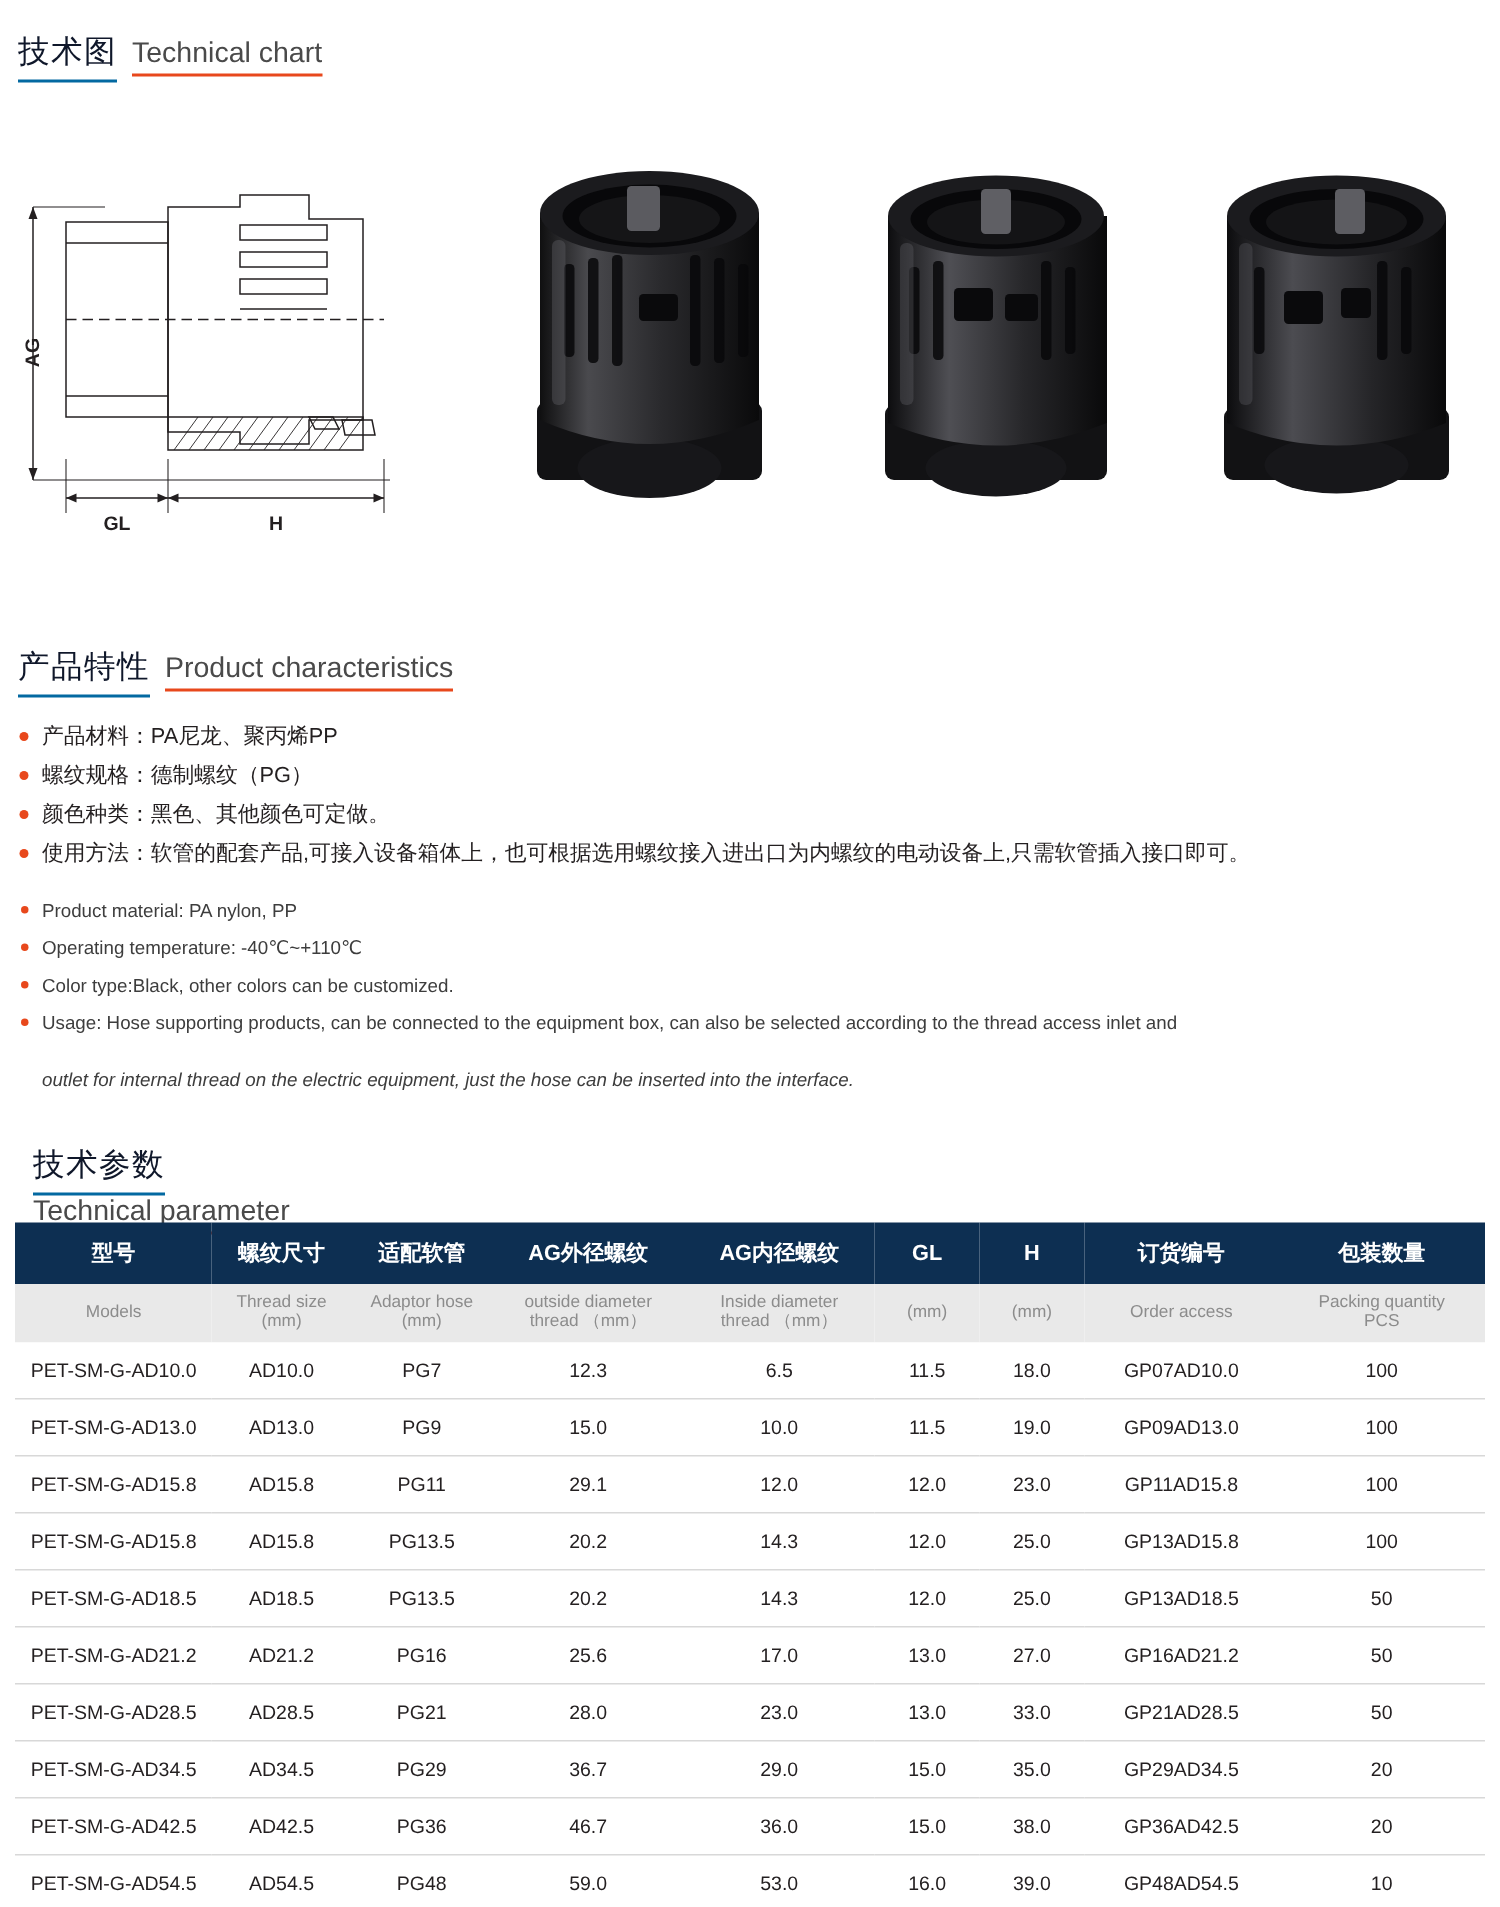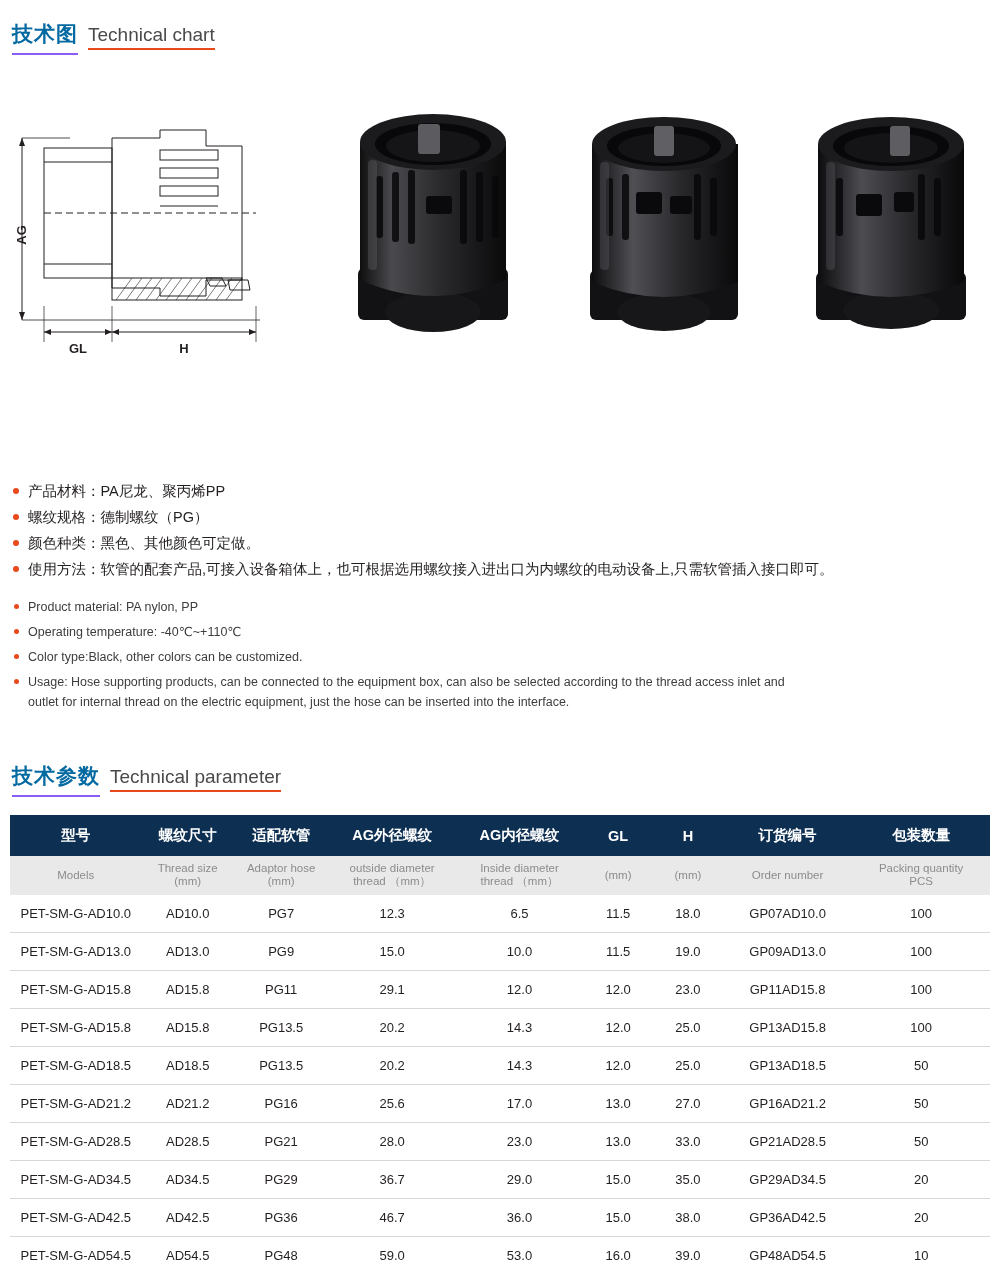--- a/index.html
+++ b/index.html
@@ -14,25 +14,25 @@
 
   
   .section-head {
     position: absolute;
     display: flex;
     align-items: baseline;
     white-space: nowrap;
   }
   .section-head .cn {
     font-size: 21px;
-    font-weight: bold;
-    color: #0369a1;
+    font-weight: normal;
+    color: #0f172a;
     letter-spacing: 1px;
     padding-bottom: 5px;
-    border-bottom: 2px solid #8b5cf6;
+    border-bottom: 2px solid #0369a1;
   }
   .section-head .en {
     font-size: 19px;
     color: #4a4a4a;
     margin-left: 10px;
     padding-bottom: 2px;
     border-bottom: 2px solid #e8481c;
     font-weight: 400;
   }
 
@@ -73,21 +73,21 @@
     margin-bottom: 7px;
   }
   .char-en li::before {
     content: "";
     position: absolute;
     left: 2px; top: 6px;
     width: 5px; height: 5px;
     border-radius: 50%;
     background: #e8481c;
   }
-  .char-en li .cont { display: block; margin-top: 2px; }
+  .char-en li .cont { display: block; margin-top: 20px; font-style: italic; }
 
   
   .table-wrap { position: absolute; left: 10px; top: 815px; width: 980px; }
   table { border-collapse: collapse; width: 980px; table-layout: fixed; }
   thead th {
     background: #0d2f52;
     color: #ffffff;
     font-size: 14.5px;
     font-weight: bold;
     padding: 11px 2px;
@@ -287,40 +287,44 @@
           <rect x="120" y="74" width="7" height="66" rx="3"></rect>
           <rect x="136" y="78" width="7" height="58" rx="3"></rect>
         </g>
         <rect x="58" y="94" width="26" height="22" rx="3" fill="#0a0a0c"></rect>
         <rect x="96" y="92" width="20" height="20" rx="3" fill="#0a0a0c"></rect>
         <rect x="28" y="62" width="9" height="108" rx="4" fill="#6a6a70" opacity="0.3"></rect>
       </svg>
     </div>
   </div>
 
+  <div class="section-head" style="left:12px; top:430px;">
+    <span class="cn">产品特性</span>
+    <span class="en">Product characteristics</span>
+  </div>
 
   <div class="char-list">
     <ul class="char-cn">
       <li>产品材料：PA尼龙、聚丙烯PP</li>
       <li>螺纹规格：德制螺纹（PG）</li>
       <li>颜色种类：黑色、其他颜色可定做。</li>
       <li>使用方法：软管的配套产品,可接入设备箱体上，也可根据选用螺纹接入进出口为内螺纹的电动设备上,只需软管插入接口即可。</li>
     </ul>
     <ul class="char-en">
       <li>Product material: PA nylon, PP</li>
       <li>Operating temperature: -40℃~+110℃</li>
       <li>Color type:Black, other colors can be customized.</li>
       <li>
         <span>Usage: Hose supporting products, can be connected to the equipment box, can also be selected according to the thread access inlet and</span>
         <span class="cont">outlet for internal thread on the electric equipment, just the hose can be inserted into the interface.</span>
       </li>
     </ul>
   </div>
 
-  <div class="section-head" style="left:12px; top:762px;">
+  <div class="section-head" style="left:12px; top:762px;flex-direction:column;">
     <span class="cn">技术参数</span>
     <span class="en">Technical parameter</span>
   </div>
 
   <div class="table-wrap">
     <table>
       <colgroup>
         <col class="c0">
           <col class="c1">
           <col class="c2">
@@ -348,21 +352,21 @@
           <th style="white-space:pre-line">Thread size
 (mm)</th>
           <th style="white-space:pre-line">Adaptor hose
 (mm)</th>
           <th style="white-space:pre-line">outside diameter
 thread （mm）</th>
           <th style="white-space:pre-line">Inside diameter
 thread （mm）</th>
           <th style="white-space:pre-line">(mm)</th>
           <th style="white-space:pre-line">(mm)</th>
-          <th style="white-space:pre-line">Order number</th>
+          <th style="white-space:pre-line">Order access</th>
           <th style="white-space:pre-line">Packing quantity
 PCS</th>
         </tr>
       </thead>
       <tbody>
         <tr>
           <td>PET-SM-G-AD10.0</td>
           <td>AD10.0</td>
           <td>PG7</td>
           <td>12.3</td>

